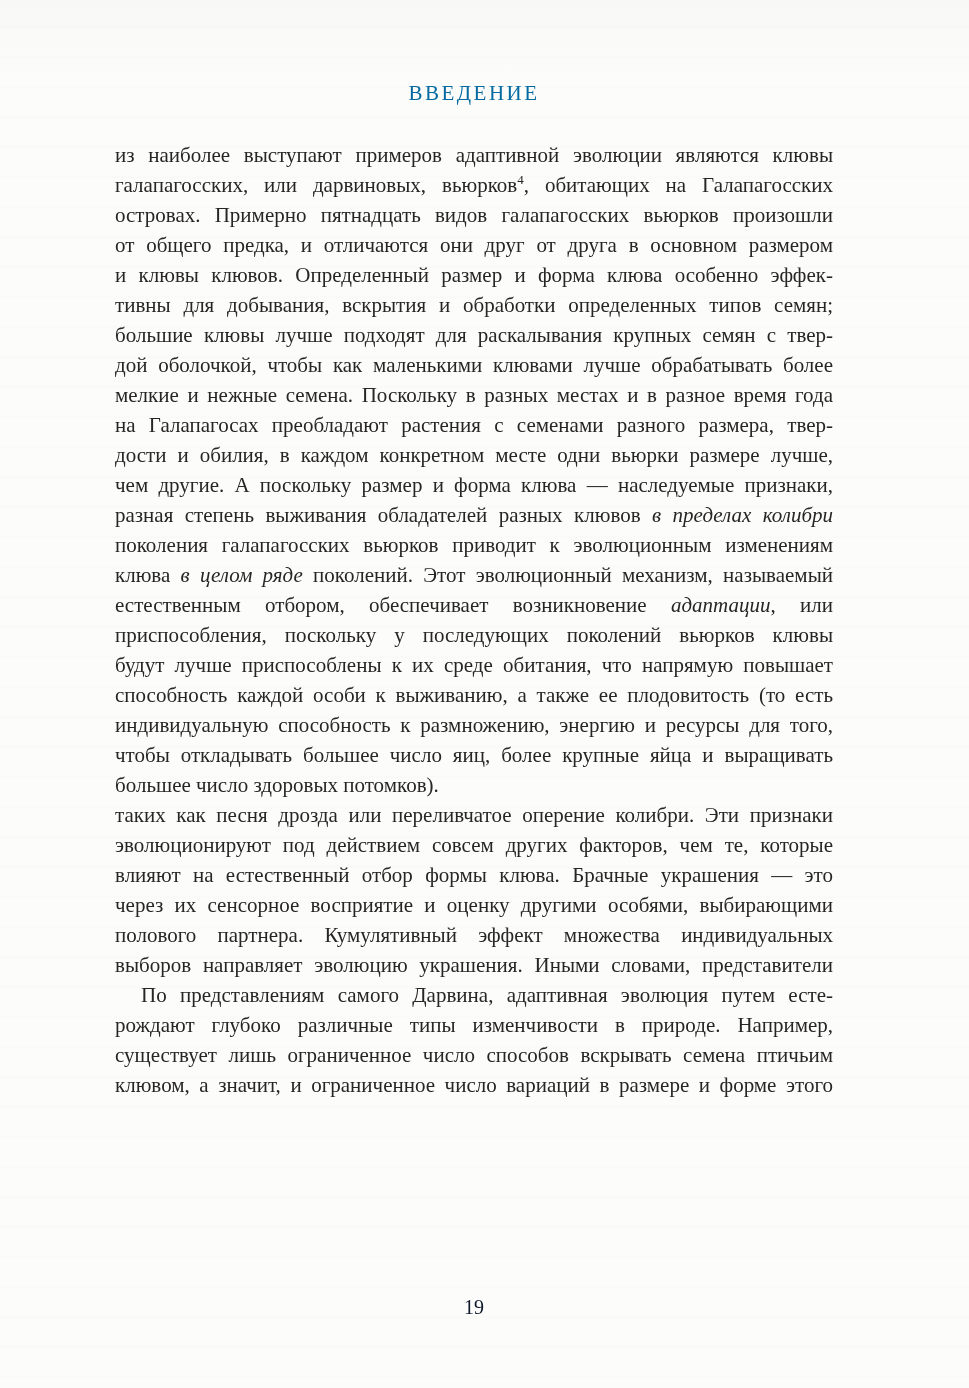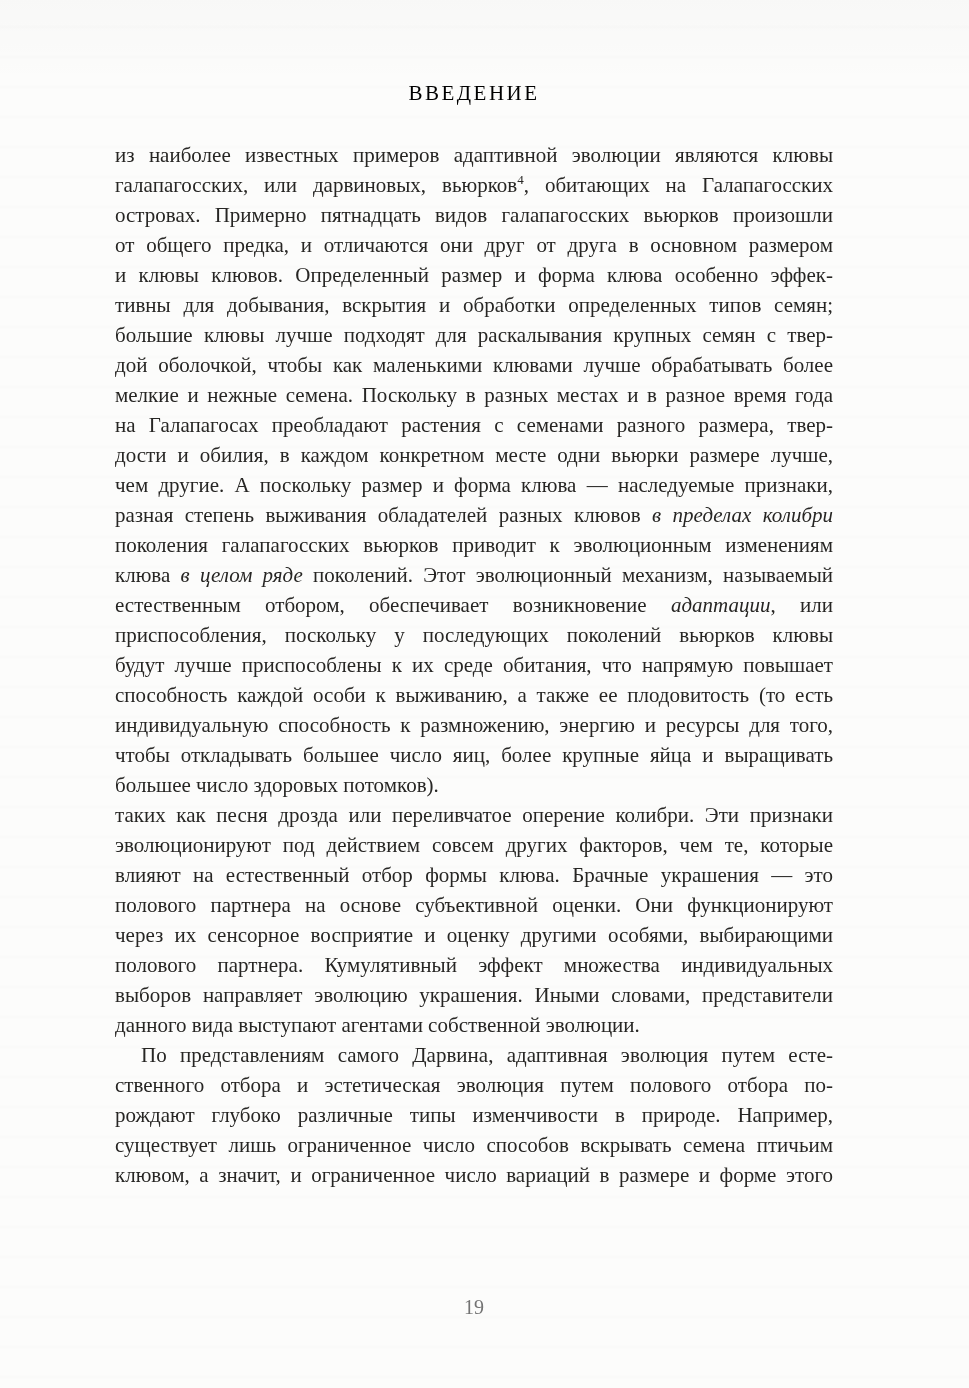--- a/index.html
+++ b/index.html
@@ -30,21 +30,21 @@
   }
   .running-head {
     position: absolute;
     top: 83px;
     left: 115px;
     width: 718px;
     text-align: center;
     font-size: 21px;
     line-height: 21px;
     letter-spacing: 2.5px;
-    color: #000000;
+    color: #0369a1;
   }
   .text-block {
     position: absolute;
     top: 140px;
     left: 115px;
     width: 718px;
     font-size: 21px;
   }
   .line {
     height: 30px;
@@ -67,31 +67,31 @@
     line-height: 0;
     vertical-align: super;
   }
   .folio {
     position: absolute;
     top: 1296px;
     left: 115px;
     width: 718px;
     text-align: center;
     font-size: 20px;
-    color: #737373;
+    color: #0f172a;
   }
 </style>
 </head>
 <body>
 
 <div class="page">
   <div class="running-head">ВВЕДЕНИЕ</div>
 
   <div class="text-block">
-      <div class="line"><span>из наиболее известных примеров адаптивной эволюции являются клювы</span></div>
+      <div class="line"><span>из наиболее выступают примеров адаптивной эволюции являются клювы</span></div>
       <div class="line"><span>галапагосских, или дарвиновых, вьюрков</span><sup class="fnref">4</sup><span>, обитающих на Галапагосских</span></div>
       <div class="line"><span>островах. Примерно пятнадцать видов галапагосских вьюрков произошли</span></div>
       <div class="line"><span>от общего предка, и отличаются они друг от друга в основном размером</span></div>
       <div class="line"><span>и клювы клювов. Определенный размер и форма клюва особенно эффек-</span></div>
       <div class="line"><span>тивны для добывания, вскрытия и обработки определенных типов семян;</span></div>
       <div class="line"><span>большие клювы лучше подходят для раскалывания крупных семян с твер-</span></div>
       <div class="line"><span>дой оболочкой, чтобы как маленькими клювами лучше обрабатывать более</span></div>
       <div class="line"><span>мелкие и нежные семена. Поскольку в разных местах и в разное время года</span></div>
       <div class="line"><span>на Галапагосах преобладают растения с семенами разного размера, твер-</span></div>
       <div class="line"><span>дости и обилия, в каждом конкретном месте одни вьюрки размере лучше,</span></div>
@@ -102,26 +102,23 @@
       <div class="line"><span>естественным отбором, обеспечивает возникновение </span><span class="it">адаптации</span><span>, или</span></div>
       <div class="line"><span>приспособления, поскольку у последующих поколений вьюрков клювы</span></div>
       <div class="line"><span>будут лучше приспособлены к их среде обитания, что напрямую повышает</span></div>
       <div class="line"><span>способность каждой особи к выживанию, а также ее плодовитость (то есть</span></div>
       <div class="line"><span>индивидуальную способность к размножению, энергию и ресурсы для того,</span></div>
       <div class="line"><span>чтобы откладывать большее число яиц, более крупные яйца и выращивать</span></div>
       <div class="line end"><span>большее число здоровых потомков).</span></div>
       <div class="line"><span>таких как песня дрозда или переливчатое оперение колибри. Эти признаки</span></div>
       <div class="line"><span>эволюционируют под действием совсем других факторов, чем те, которые</span></div>
       <div class="line"><span>влияют на естественный отбор формы клюва. Брачные украшения — это</span></div>
-      <div class="line"><span>полового партнера на основе субъективной оценки. Они функционируют</span></div>
       <div class="line"><span>через их сенсорное восприятие и оценку другими особями, выбирающими</span></div>
       <div class="line"><span>полового партнера. Кумулятивный эффект множества индивидуальных</span></div>
       <div class="line"><span>выборов направляет эволюцию украшения. Иными словами, представители</span></div>
-      <div class="line end"><span>данного вида выступают агентами собственной эволюции.</span></div>
       <div class="line indent"><span>По представлениям самого Дарвина, адаптивная эволюция путем есте-</span></div>
-      <div class="line"><span>ственного отбора и эстетическая эволюция путем полового отбора по-</span></div>
       <div class="line"><span>рождают глубоко различные типы изменчивости в природе. Например,</span></div>
       <div class="line"><span>существует лишь ограниченное число способов вскрывать семена птичьим</span></div>
       <div class="line"><span>клювом, а значит, и ограниченное число вариаций в размере и форме этого</span></div>
     </div>
 
   <div class="folio">19</div>
 </div>
 
 </body></html>

